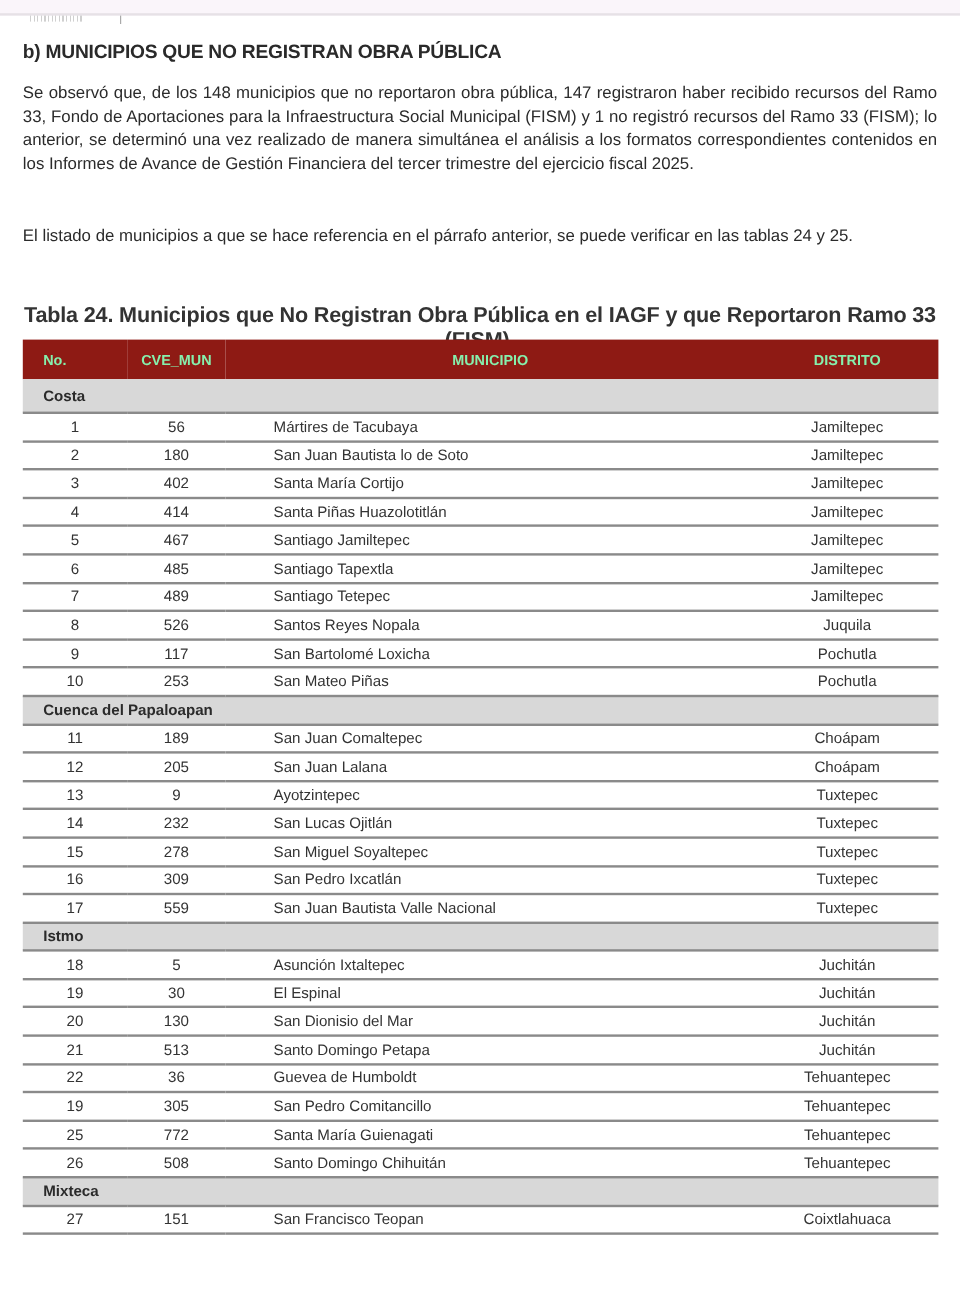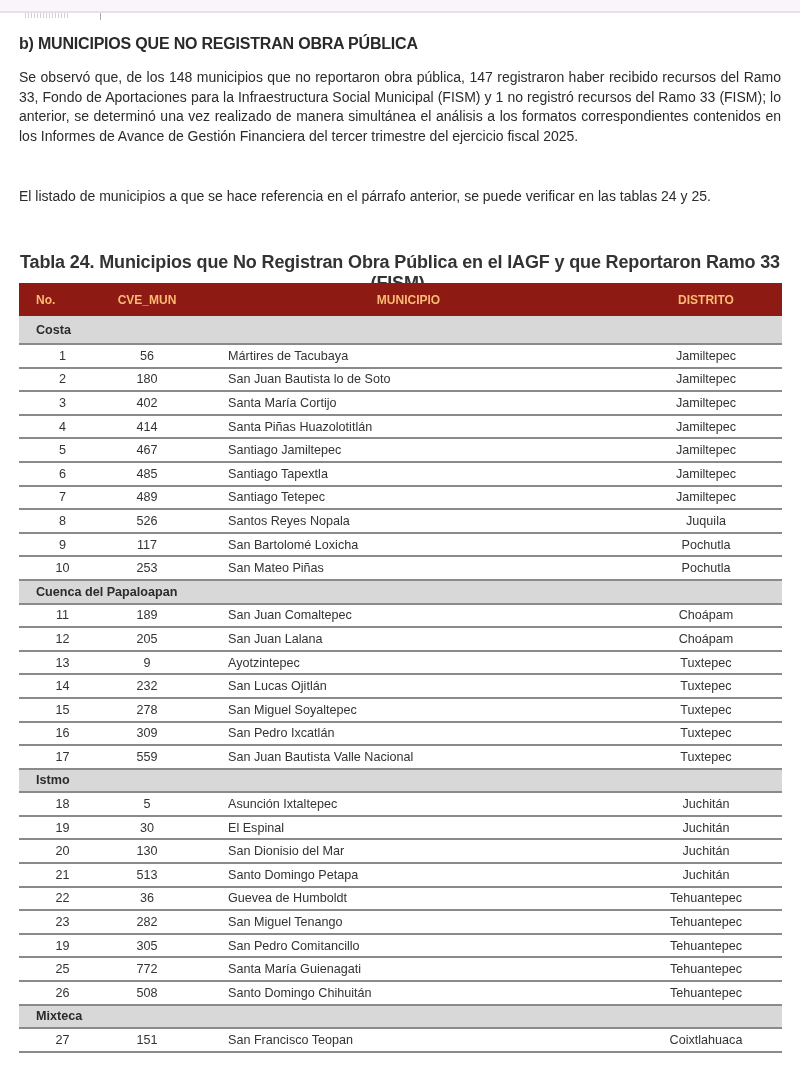--- a/index.html
+++ b/index.html
@@ -8,21 +8,21 @@
   .topbar { position:absolute; left:0; top:0; width:800px; height:11px; background:#faf5fa; border-bottom:2px solid #e6e1e6; }
   .topmark { position:absolute; left:25px; top:13px; width:45px; height:5px;
              background:repeating-linear-gradient(90deg,#bbb 0 1px,transparent 1px 3px); opacity:.7; }
   .topmark2 { position:absolute; left:100px; top:13px; width:1px; height:7px; background:#aaa; }
   .heading { position:absolute; left:19px; top:35px; font-size:16px; font-weight:bold; color:#2a2a2a; letter-spacing:-0.2px; }
   .para { position:absolute; left:19px; width:762px; font-size:14px; line-height:19.6px; text-align:justify; color:#2b2b2b; }
   .p1 { top:68px; }
   .p2 { top:187px; }
   .caption { position:absolute; left:0; width:800px; top:252px; text-align:center; font-size:18px; font-weight:bold; color:#333; letter-spacing:-0.15px; }
   table { position:absolute; left:19px; top:283px; width:763px; border-collapse:collapse; font-size:12.6px; }
-  th { background:#8e1a14; color:#fdba74; font-weight:bold; height:31px; font-size:12px; }
+  th { background:#8e1a14; color:#86efac; font-weight:bold; height:31px; font-size:12px; }
   td { height:21.6px; padding:0; border-bottom:2px solid #8a8a8a; color:#333; }
   tr.group td { background:#d8d8d8; font-weight:bold; height:27px; padding-left:17px; color:#2b2b2b; }
   tr.group.short td { height:21.6px; }
   .c-no { width:86px; text-align:center; }
   .c-cve { width:80px; text-align:center; }
   .c-mun { text-align:left; padding-left:40px; }
   .c-dist { width:150px; text-align:center; }
   th.c-no { text-align:left; padding-left:17px; width:69px; }
   th.c-cve { text-align:center; }
   th.c-mun { text-align:center; padding-left:0; }
@@ -184,26 +184,20 @@
         <td class="c-mun">Santo Domingo Petapa</td>
         <td class="c-dist">Juchitán</td>
       </tr>
       <tr>
         <td class="c-no">22</td>
         <td class="c-cve">36</td>
         <td class="c-mun">Guevea de Humboldt</td>
         <td class="c-dist">Tehuantepec</td>
       </tr>
       <tr>
-        <td class="c-no">23</td>
-        <td class="c-cve">282</td>
-        <td class="c-mun">San Miguel Tenango</td>
-        <td class="c-dist">Tehuantepec</td>
-      </tr>
-      <tr>
         <td class="c-no">19</td>
         <td class="c-cve">305</td>
         <td class="c-mun">San Pedro Comitancillo</td>
         <td class="c-dist">Tehuantepec</td>
       </tr>
       <tr>
         <td class="c-no">25</td>
         <td class="c-cve">772</td>
         <td class="c-mun">Santa María Guienagati</td>
         <td class="c-dist">Tehuantepec</td>

